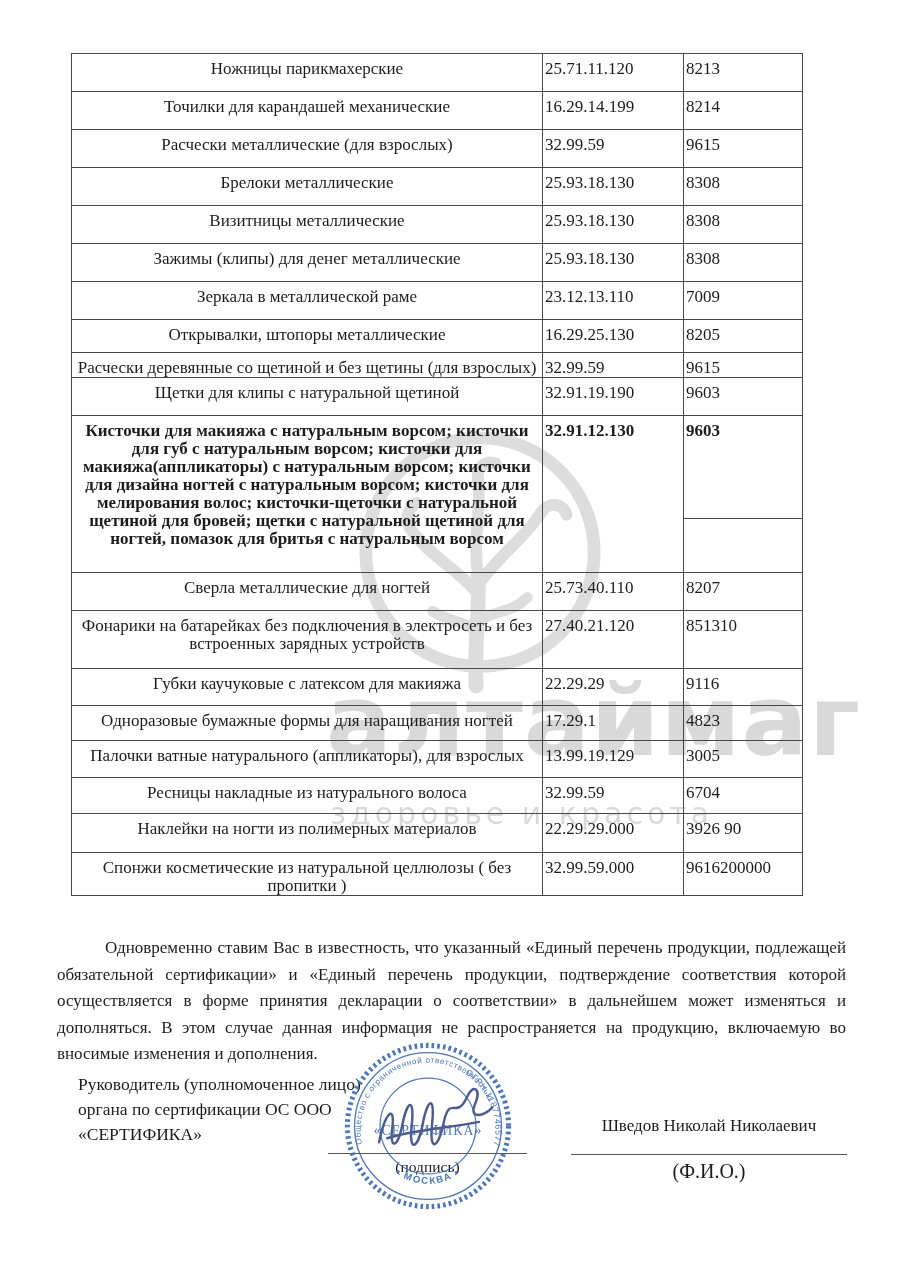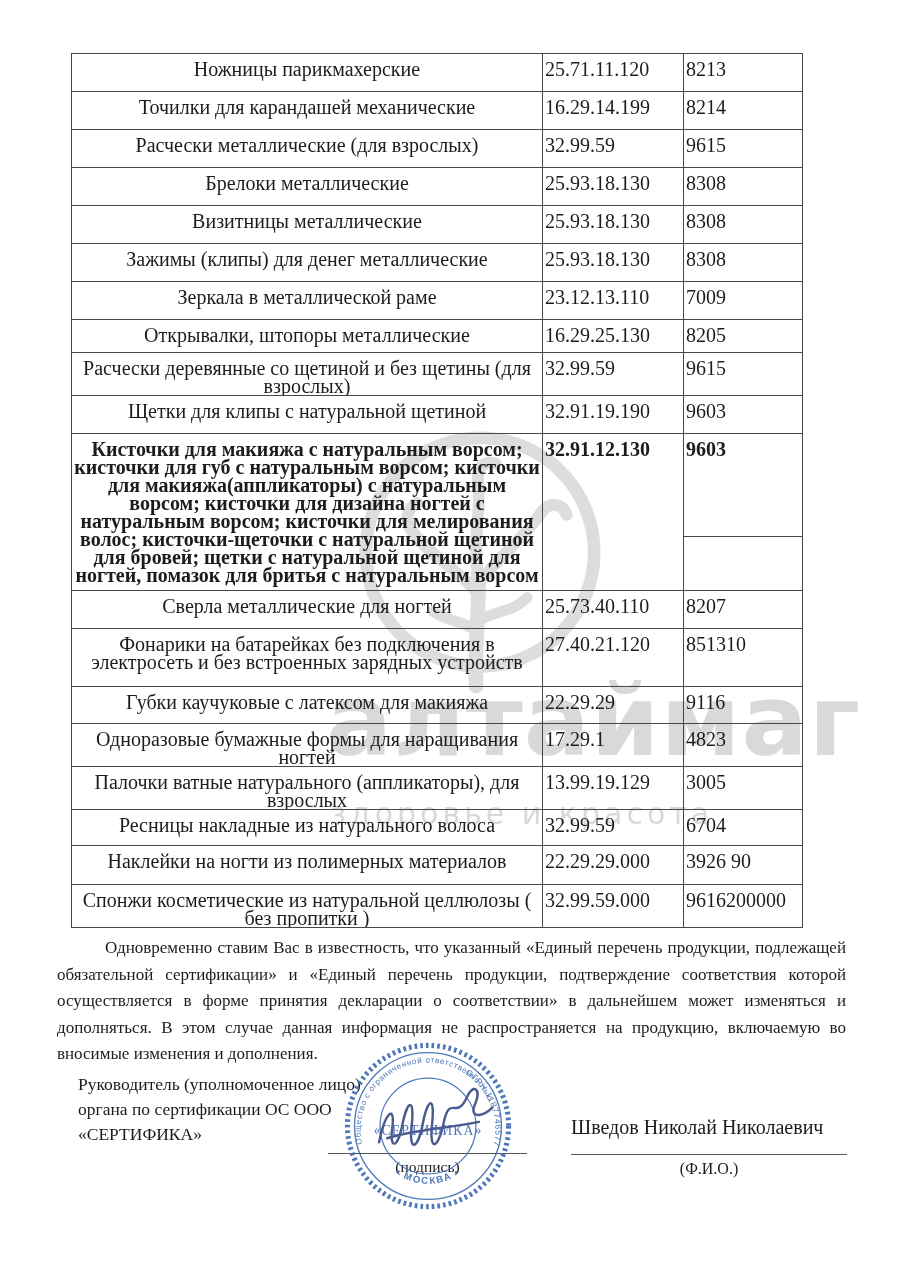--- a/index.html
+++ b/index.html
@@ -22,44 +22,44 @@
     font-family:"DejaVu Sans","Liberation Sans",sans-serif;
     font-size:30px;letter-spacing:4px;opacity:.5;white-space:nowrap;
   }
   
   table.doc{
     position:absolute;left:71px;top:53px;width:731px;z-index:2;
     border-collapse:collapse;table-layout:fixed;background:transparent;
   }
   table.doc td{
     border:1px solid #474747;
-    font-size:20px;line-height:18px;
+    font-size:17px;line-height:18px;
     vertical-align:top;padding:6px 2px 0 2px;
     overflow:hidden;
   }
   td.c1{text-align:center;}
   td.c2{text-align:left;padding-left:3px;}
   td.c3{text-align:left;padding-left:14px;}
   td.big{line-height:19.5px;font-size:15.5px;vertical-align:middle;padding-top:0;}
   td.mid{vertical-align:middle;padding-top:0;}
   
   .para{
     position:absolute;left:57px;top:918px;width:789px;z-index:2;
     font-size:17px;line-height:26.5px;text-align:justify;text-indent:48px;
   }
   
   .sig-left{
     position:absolute;left:78px;top:1072px;width:300px;z-index:2;
     font-size:17.5px;line-height:25px;
   }
   .sign-line{position:absolute;left:328px;top:1153px;width:199px;border-top:1.5px solid #555;z-index:2;}
   .sign-label{position:absolute;left:328px;top:1158px;width:199px;text-align:center;font-size:15.5px;z-index:2;}
-  .fio-name{position:absolute;left:571px;top:1116px;width:276px;font-size:20px;z-index:2;}
+  .fio-name{position:absolute;left:571px;top:1116px;width:276px;text-align:center;font-size:17px;z-index:2;}
   .fio-line{position:absolute;left:571px;top:1154px;width:276px;border-top:1.5px solid #555;z-index:2;}
-  .fio-label{position:absolute;left:571px;top:1160px;width:276px;text-align:center;font-size:16px;z-index:2;}
+  .fio-label{position:absolute;left:571px;top:1160px;width:276px;text-align:center;font-size:20px;z-index:2;}
   .stamp{position:absolute;left:326px;top:1024px;width:204px;height:204px;z-index:3;opacity:.92;}
 </style>
 </head>
 <body>
 
 <svg class="wm wm-logo" viewBox="0 0 260 276" aria-hidden="true">
   <g stroke="#b5b5b5" fill="none" stroke-linecap="round">
     <circle cx="130" cy="126" r="116" stroke-width="13"></circle>
     <path d="M126 262 C124 216 130 186 128 148" stroke-width="15"></path>
     <path d="M128 168 C104 140 84 134 62 106" stroke-width="12"></path>

